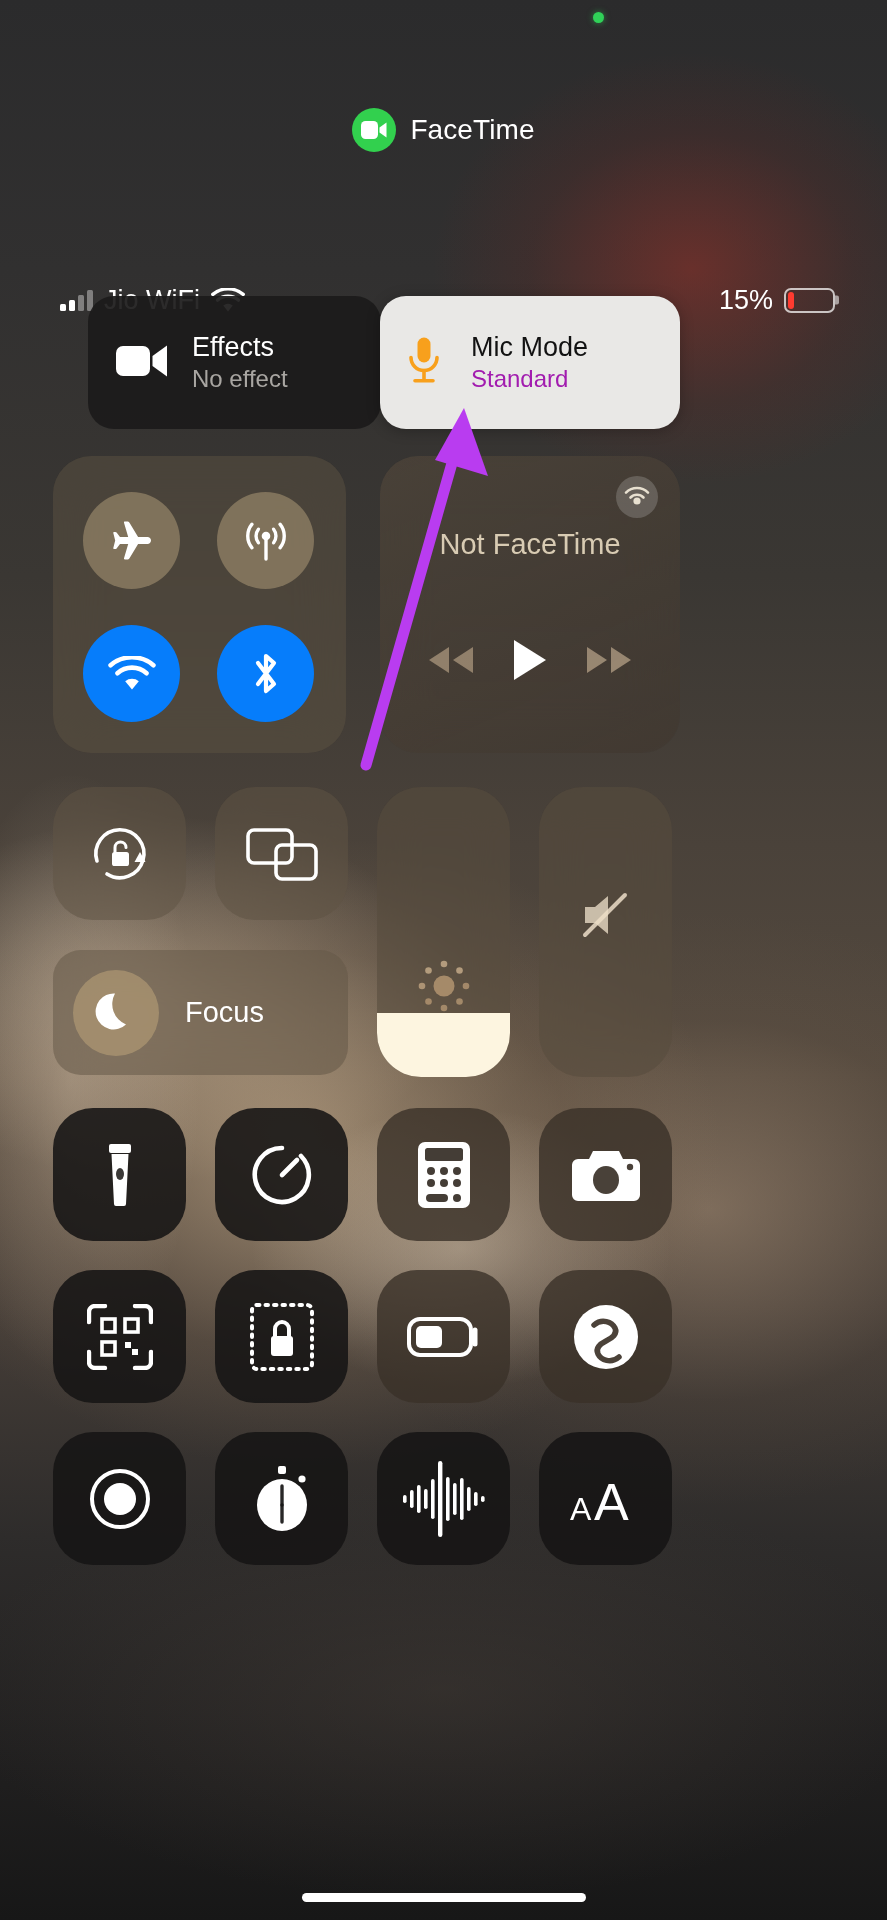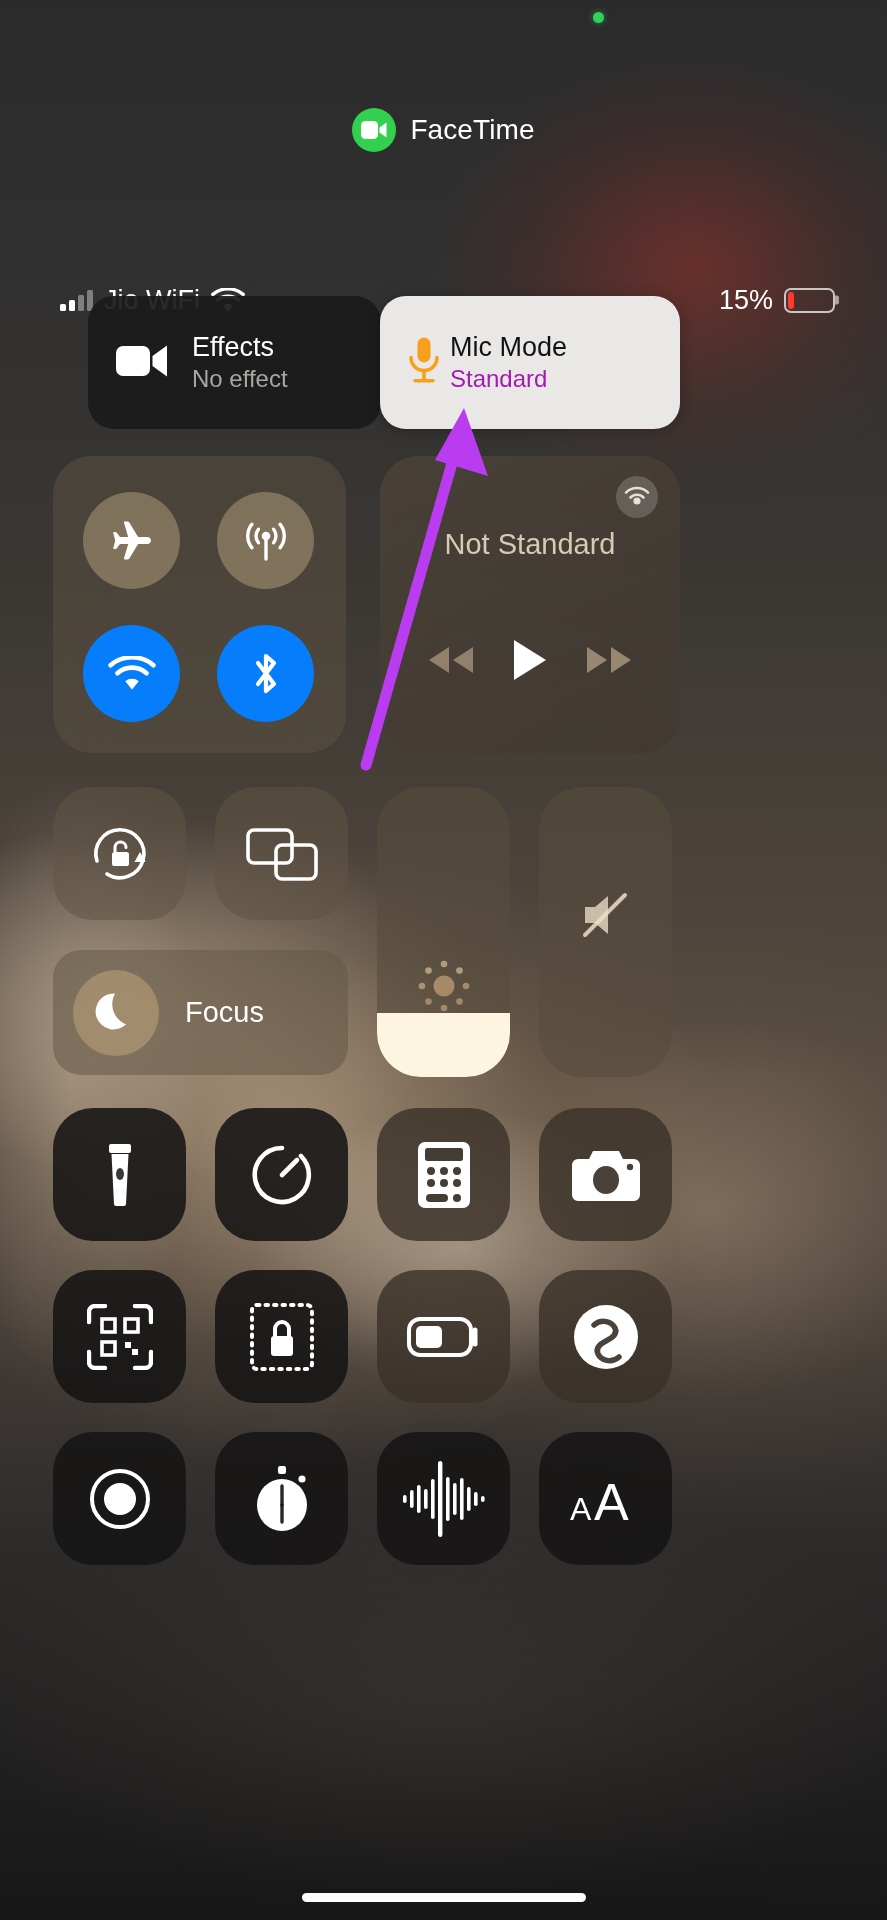--- a/index.html
+++ b/index.html
@@ -90,21 +90,21 @@
     border-radius:26px; background:rgba(28,27,27,0.93);
     display:flex; align-items:center; padding-left:28px; gap:24px;margin-left:35px;
   }
   .effects-text { display:flex; flex-direction:column; gap:2px; }
   .effects-title { color:#fff; font-size:27px; }
   .effects-sub { color:#a9a6a2; font-size:24px; }
 
   .mic-card {
     position:absolute; left:380px; top:296px; width:300px; height:133px;
     border-radius:26px; background:#e9e8e6;
-    display:flex; align-items:center; padding-left:26px; gap:8px;
+    display:flex; align-items:center; padding-left:26px; gap:29px;
     box-shadow:0 2px 14px rgba(0,0,0,0.25);
   }
   .mic-text { display:flex; flex-direction:column; gap:2px; }
   .mic-title { color:#121212; font-size:27px; }
   .mic-sub { color:#a21caf; font-size:24px; }
 
   
   #connectivity {
     position:absolute; left:53px; top:456px; width:293px; height:297px;
     border-radius:38px; background:rgba(95,84,68,0.46);
@@ -295,21 +295,21 @@
 
   <div id="media">
     <div id="airplay-icon">
       <svg width="46" height="46" viewBox="0 0 46 46">
         <circle cx="23" cy="23" r="21" fill="rgba(255,255,255,0.18)"></circle>
         <circle cx="23" cy="27" r="3.6" fill="#e8e0d0"></circle>
         <path d="M16.5 23.5 a9 9 0 0 1 13 0" stroke="#e8e0d0" stroke-width="2.6" fill="none" stroke-linecap="round"></path>
         <path d="M12 18.6 a15.5 15.5 0 0 1 22 0" stroke="#e8e0d0" stroke-width="2.6" fill="none" stroke-linecap="round"></path>
       </svg>
     </div>
-    <div id="now-playing">Not Standard</div>
+    <div id="now-playing">Not FaceTime</div>
     <div id="transport">
       <div>
         <svg width="52" height="34" viewBox="0 0 52 34">
           <path d="M24 4 L24 30 L4 17 Z" fill="rgba(214,190,158,0.52)"></path>
           <path d="M48 4 L48 30 L28 17 Z" fill="rgba(214,190,158,0.52)"></path>
         </svg>
       </div>
       <div>
         <svg width="38" height="44" viewBox="0 0 38 44">
           <path d="M3 2 L35 22 L3 42 Z" fill="#fff"></path>

